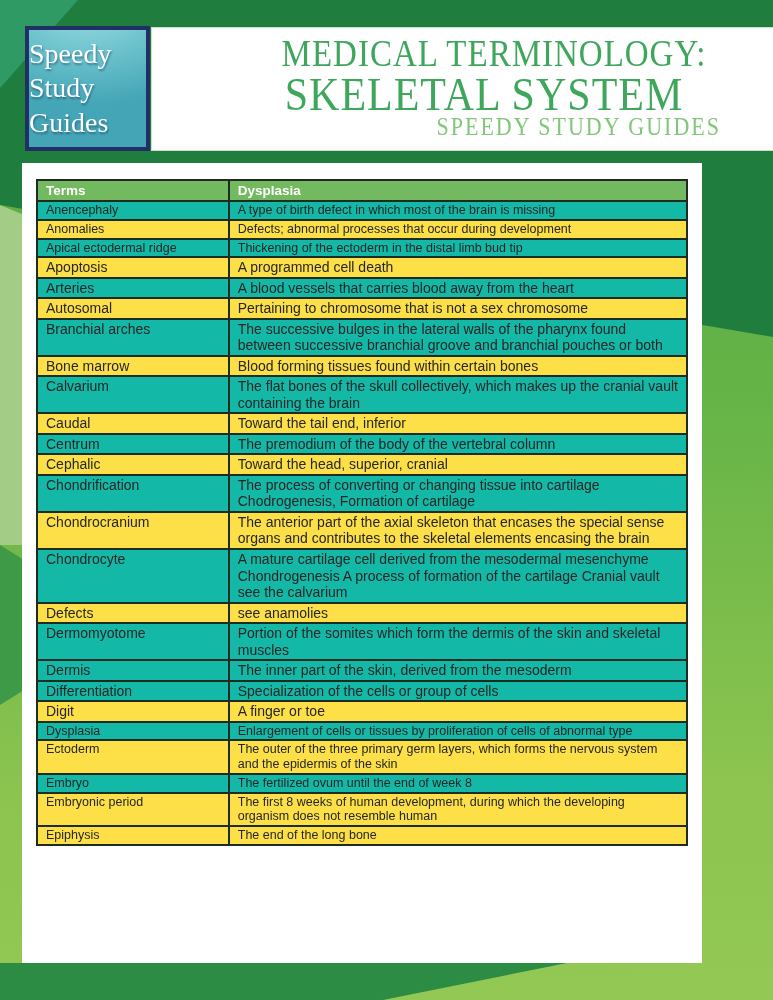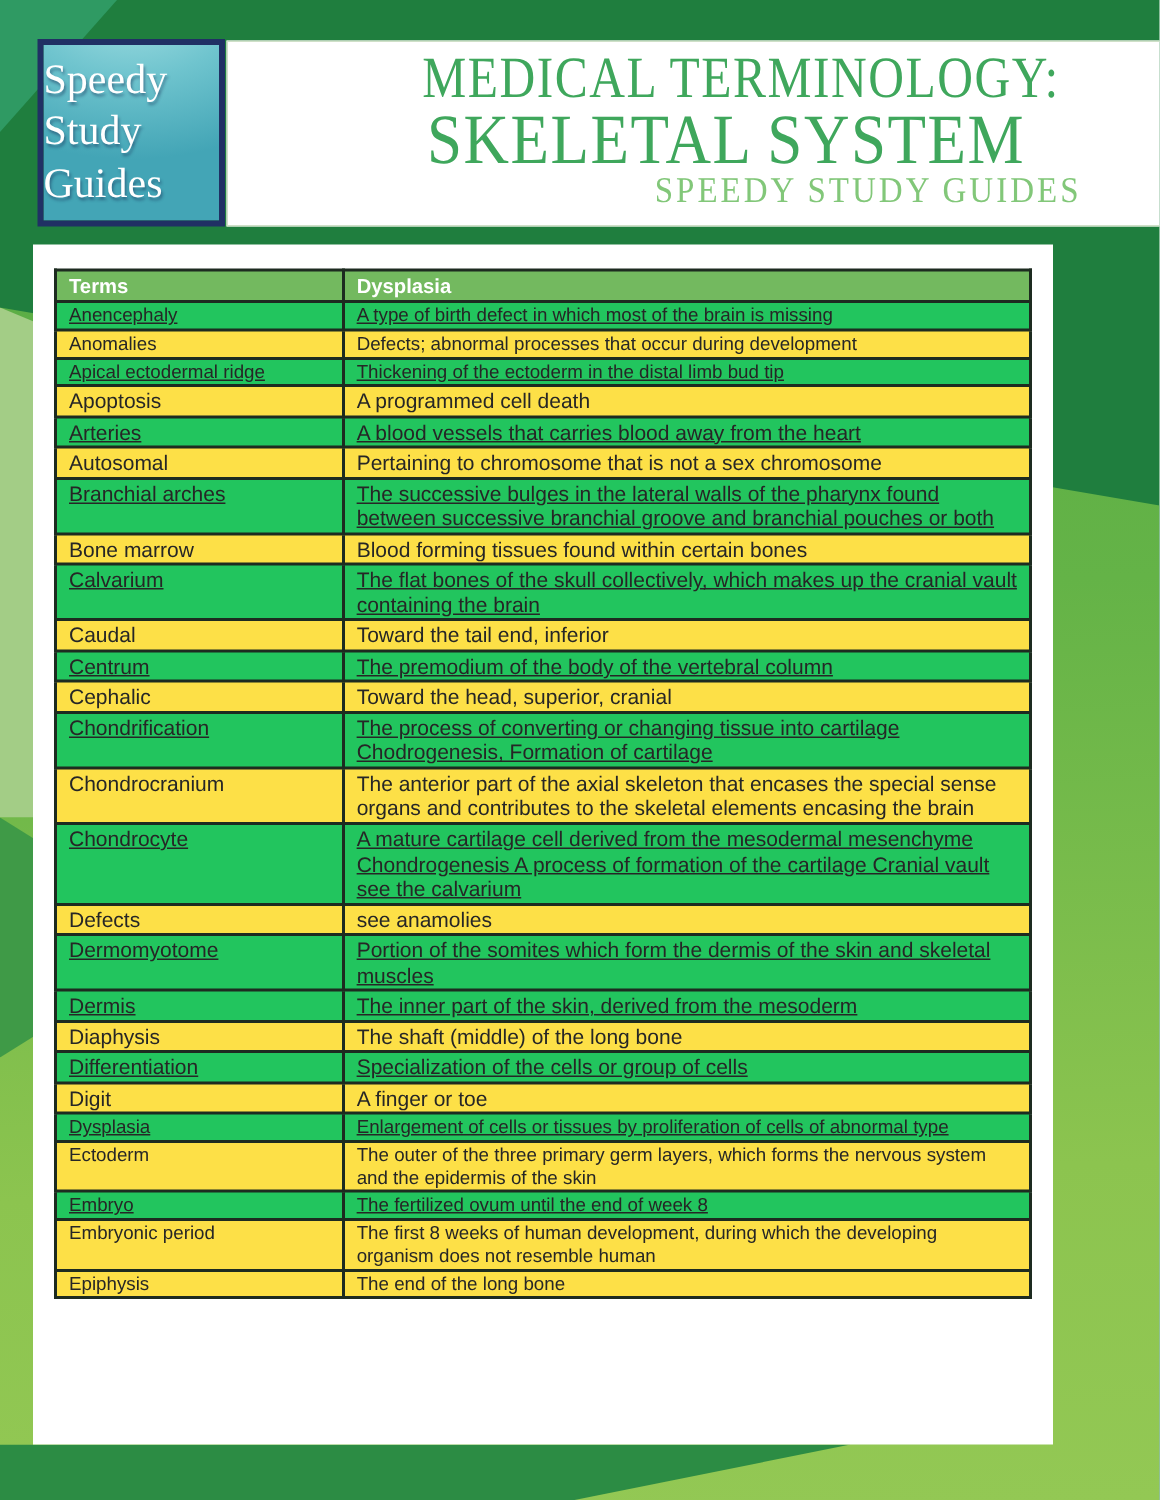--- a/index.html
+++ b/index.html
@@ -77,21 +77,21 @@
     background:#73b95f;color:#ffffff;font-weight:bold;
     font-size:13.5px;text-align:left;padding:2px 8px;
     border:2px solid #1d2b20;
   }
   table.glossary td{
     border:2px solid #1d2b20;
     padding:1px 8px;vertical-align:top;color:#262626;line-height:1.18;
   }
   table.glossary col.c-term{width:29.5%;}
   table.glossary col.c-def{width:70.5%;}
-  tr.white td{background:#22c55e;text-decoration:underline;}
+  tr.white td{background:#14b8a6;}
   tr.green td{background:#fde047;}
   tr.sm td{font-size:12.5px;}
   tr.lg td{font-size:14px;}
 </style>
 </head>
 <body>
 
 <div class="bg-layer facet-bright"></div>
 <div class="bg-layer facet-pale-left"></div>
 <div class="bg-layer facet-dark-left"></div>
@@ -188,24 +188,20 @@
           <td>see anamolies</td>
         </tr>
         <tr class="white lg">
           <td>Dermomyotome</td>
           <td>Portion of the somites which form the dermis of the skin and skeletal muscles</td>
         </tr>
         <tr class="white lg">
           <td>Dermis</td>
           <td>The inner part of the skin, derived from the mesoderm</td>
         </tr>
-        <tr class="green lg">
-          <td>Diaphysis</td>
-          <td>The shaft (middle) of the long bone</td>
-        </tr>
         <tr class="white lg">
           <td>Differentiation</td>
           <td>Specialization of the cells or group of cells</td>
         </tr>
         <tr class="green lg">
           <td>Digit</td>
           <td>A finger or toe</td>
         </tr>
         <tr class="white sm">
           <td>Dysplasia</td>

